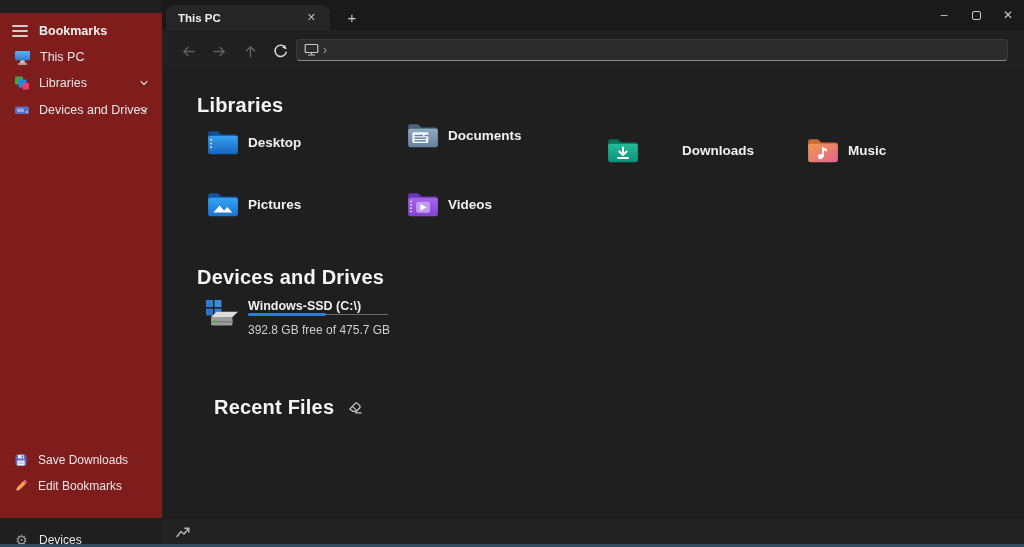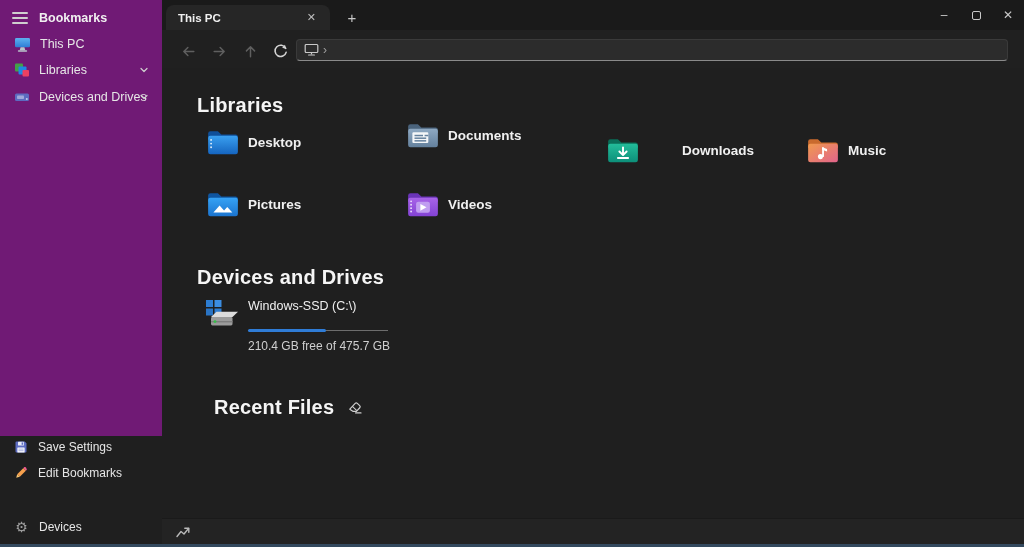--- a/index.html
+++ b/index.html
@@ -6,22 +6,22 @@
   html,body { width:1024px; height:547px; overflow:hidden; }
   body {
     font-family:"Liberation Sans", sans-serif;
     background:#1f1f1f;
     color:#e9e9e9;
     position:relative;
   }
 
   
   .sidebar {
-    position:absolute; left:0; top:0; width:162px; height:436px;
-    background:#701a75; z-index:3;
+    position:absolute; left:0; top:13px; width:162px; height:505px;
+    background:#7f1d1d; z-index:3;
   }
   .sb-header {
     position:absolute; left:0; top:6px; width:162px; height:24px;
     display:flex; align-items:center; padding-left:12px; gap:11px;
   }
   .sb-title { font-size:12.5px; font-weight:700; color:#f0f0f0; }
   .hamburger { width:16px; height:12px; display:flex; flex-direction:column; justify-content:space-between; cursor:pointer; }
   .hamburger span { display:block; height:1.6px; background:#cfcfcf; border-radius:1px; }
 
   .sb-item {
@@ -77,21 +77,21 @@
   
   .section-title { position:absolute; font-size:20px; font-weight:700; color:#f5f5f5; letter-spacing:.2px; }
   .lib-item {
     position:absolute; width:186px; height:40px;
     display:flex; align-items:center; gap:8px; cursor:pointer; border-radius:4px;
   }
   .lib-name { font-size:13.5px; font-weight:700; color:#f0f0f0; }
 
   .drive-item { position:absolute; left:203px; top:297px; width:200px; height:46px; display:flex; gap:7px; cursor:pointer; }
   .drive-info { padding-top:2px; }
-  .drive-name { font-size:12.5px; font-weight:400; color:#f0f0f0; margin-bottom:16px; }
+  .drive-name { font-size:12.5px; font-weight:700; color:#f0f0f0; margin-bottom:0; }
   .drive-bar { position:relative; width:140px; height:3px; margin-bottom:7px; }
   .drive-bar .track { position:absolute; left:0; right:0; top:1px; height:1px; background:#6d6d6d; }
   .drive-bar .fill { position:absolute; left:0; top:0; height:3px; background:#2f7cd6; border-radius:2px; }
   .drive-size { font-size:12px; color:#cfcfcf; }
 
   .recent-row { position:absolute; left:197px; top:396px; display:flex; align-items:center; gap:11px;margin-left:17px; }
   .eraser-btn { width:20px; height:18px; display:flex; align-items:center; justify-content:center; cursor:pointer; border-radius:3px; }
 
   
   .statusbar {
@@ -158,21 +158,21 @@
 
   <div class="sb-footer-item" style="top:434px;">
     <svg width="14" height="14" viewBox="0 0 14 14">
       <path d="M1.5 2.5 a1 1 0 0 1 1-1 h8.2 l1.8 1.8 v8.2 a1 1 0 0 1 -1 1 h-9 a1 1 0 0 1 -1-1 z" fill="#5c6bc0"></path>
       <rect x="4" y="1.8" width="6" height="3.6" rx="0.5" fill="#e8eaf6"></rect>
       <rect x="7.6" y="2.4" width="1.6" height="2.4" fill="#5c6bc0"></rect>
       <rect x="3.4" y="7.4" width="7.2" height="5" rx="0.5" fill="#ffffff"></rect>
       <rect x="4.4" y="8.6" width="5.2" height="0.9" fill="#9fa8da"></rect>
       <rect x="4.4" y="10.3" width="5.2" height="0.9" fill="#9fa8da"></rect>
     </svg>
-    <span class="sb-label">Save Settings</span>
+    <span class="sb-label">Save Downloads</span>
   </div>
 
   <div class="sb-footer-item" style="top:460px;">
     <svg width="14" height="14" viewBox="0 0 14 14">
       <polygon points="9.2,2.2 11.8,4.8 12.9,3.7 11.9,1.2 10.3,1.1" fill="#ef5b8f"></polygon>
       <polygon points="3.2,8.2 9.2,2.2 11.8,4.8 5.8,10.8" fill="#f6a04d"></polygon>
       <polygon points="3.2,8.2 5.8,10.8 2.2,11.8" fill="#f8c471"></polygon>
     </svg>
     <span class="sb-label">Edit Bookmarks</span>
   </div>
@@ -343,21 +343,21 @@
     <rect x="8" y="20" width="21.5" height="8.5" rx="1.4" fill="#9c9c9c"></rect>
     <rect x="8" y="24" width="21.5" height="1.4" fill="#7e7e7e"></rect>
     <circle cx="12" cy="24.6" r="1.4" fill="#35c048"></circle>
   </svg>
   <div class="drive-info">
     <div class="drive-name">Windows-SSD (C:\)</div>
     <div class="drive-bar">
       <div class="track"></div>
       <div class="fill" style="width: 56%;"></div>
     </div>
-    <div class="drive-size">210.4 GB free of 475.7 GB</div>
+    <div class="drive-size">392.8 GB free of 475.7 GB</div>
   </div>
 </div>
 
 <div class="recent-row">
   <span class="section-title" style="position:static;">Recent Files</span>
   <span class="eraser-btn">
     <svg width="16" height="15" viewBox="0 0 16 15">
       <path d="M2.8 9.2 L8.2 3.4 a1.5 1.5 0 0 1 2.1-.05 l2.4 2.3 a1.5 1.5 0 0 1 .05 2.1 L9.4 11.4 H6.2 z" fill="none" stroke="#cfcfcf" stroke-width="1.2" stroke-linejoin="round"></path>
       <line x1="5.4" y1="6.4" x2="9.8" y2="10.6" stroke="#cfcfcf" stroke-width="1.1"></line>
       <line x1="8.6" y1="12.9" x2="14" y2="12.9" stroke="#cfcfcf" stroke-width="1.2" stroke-linecap="round"></line>

